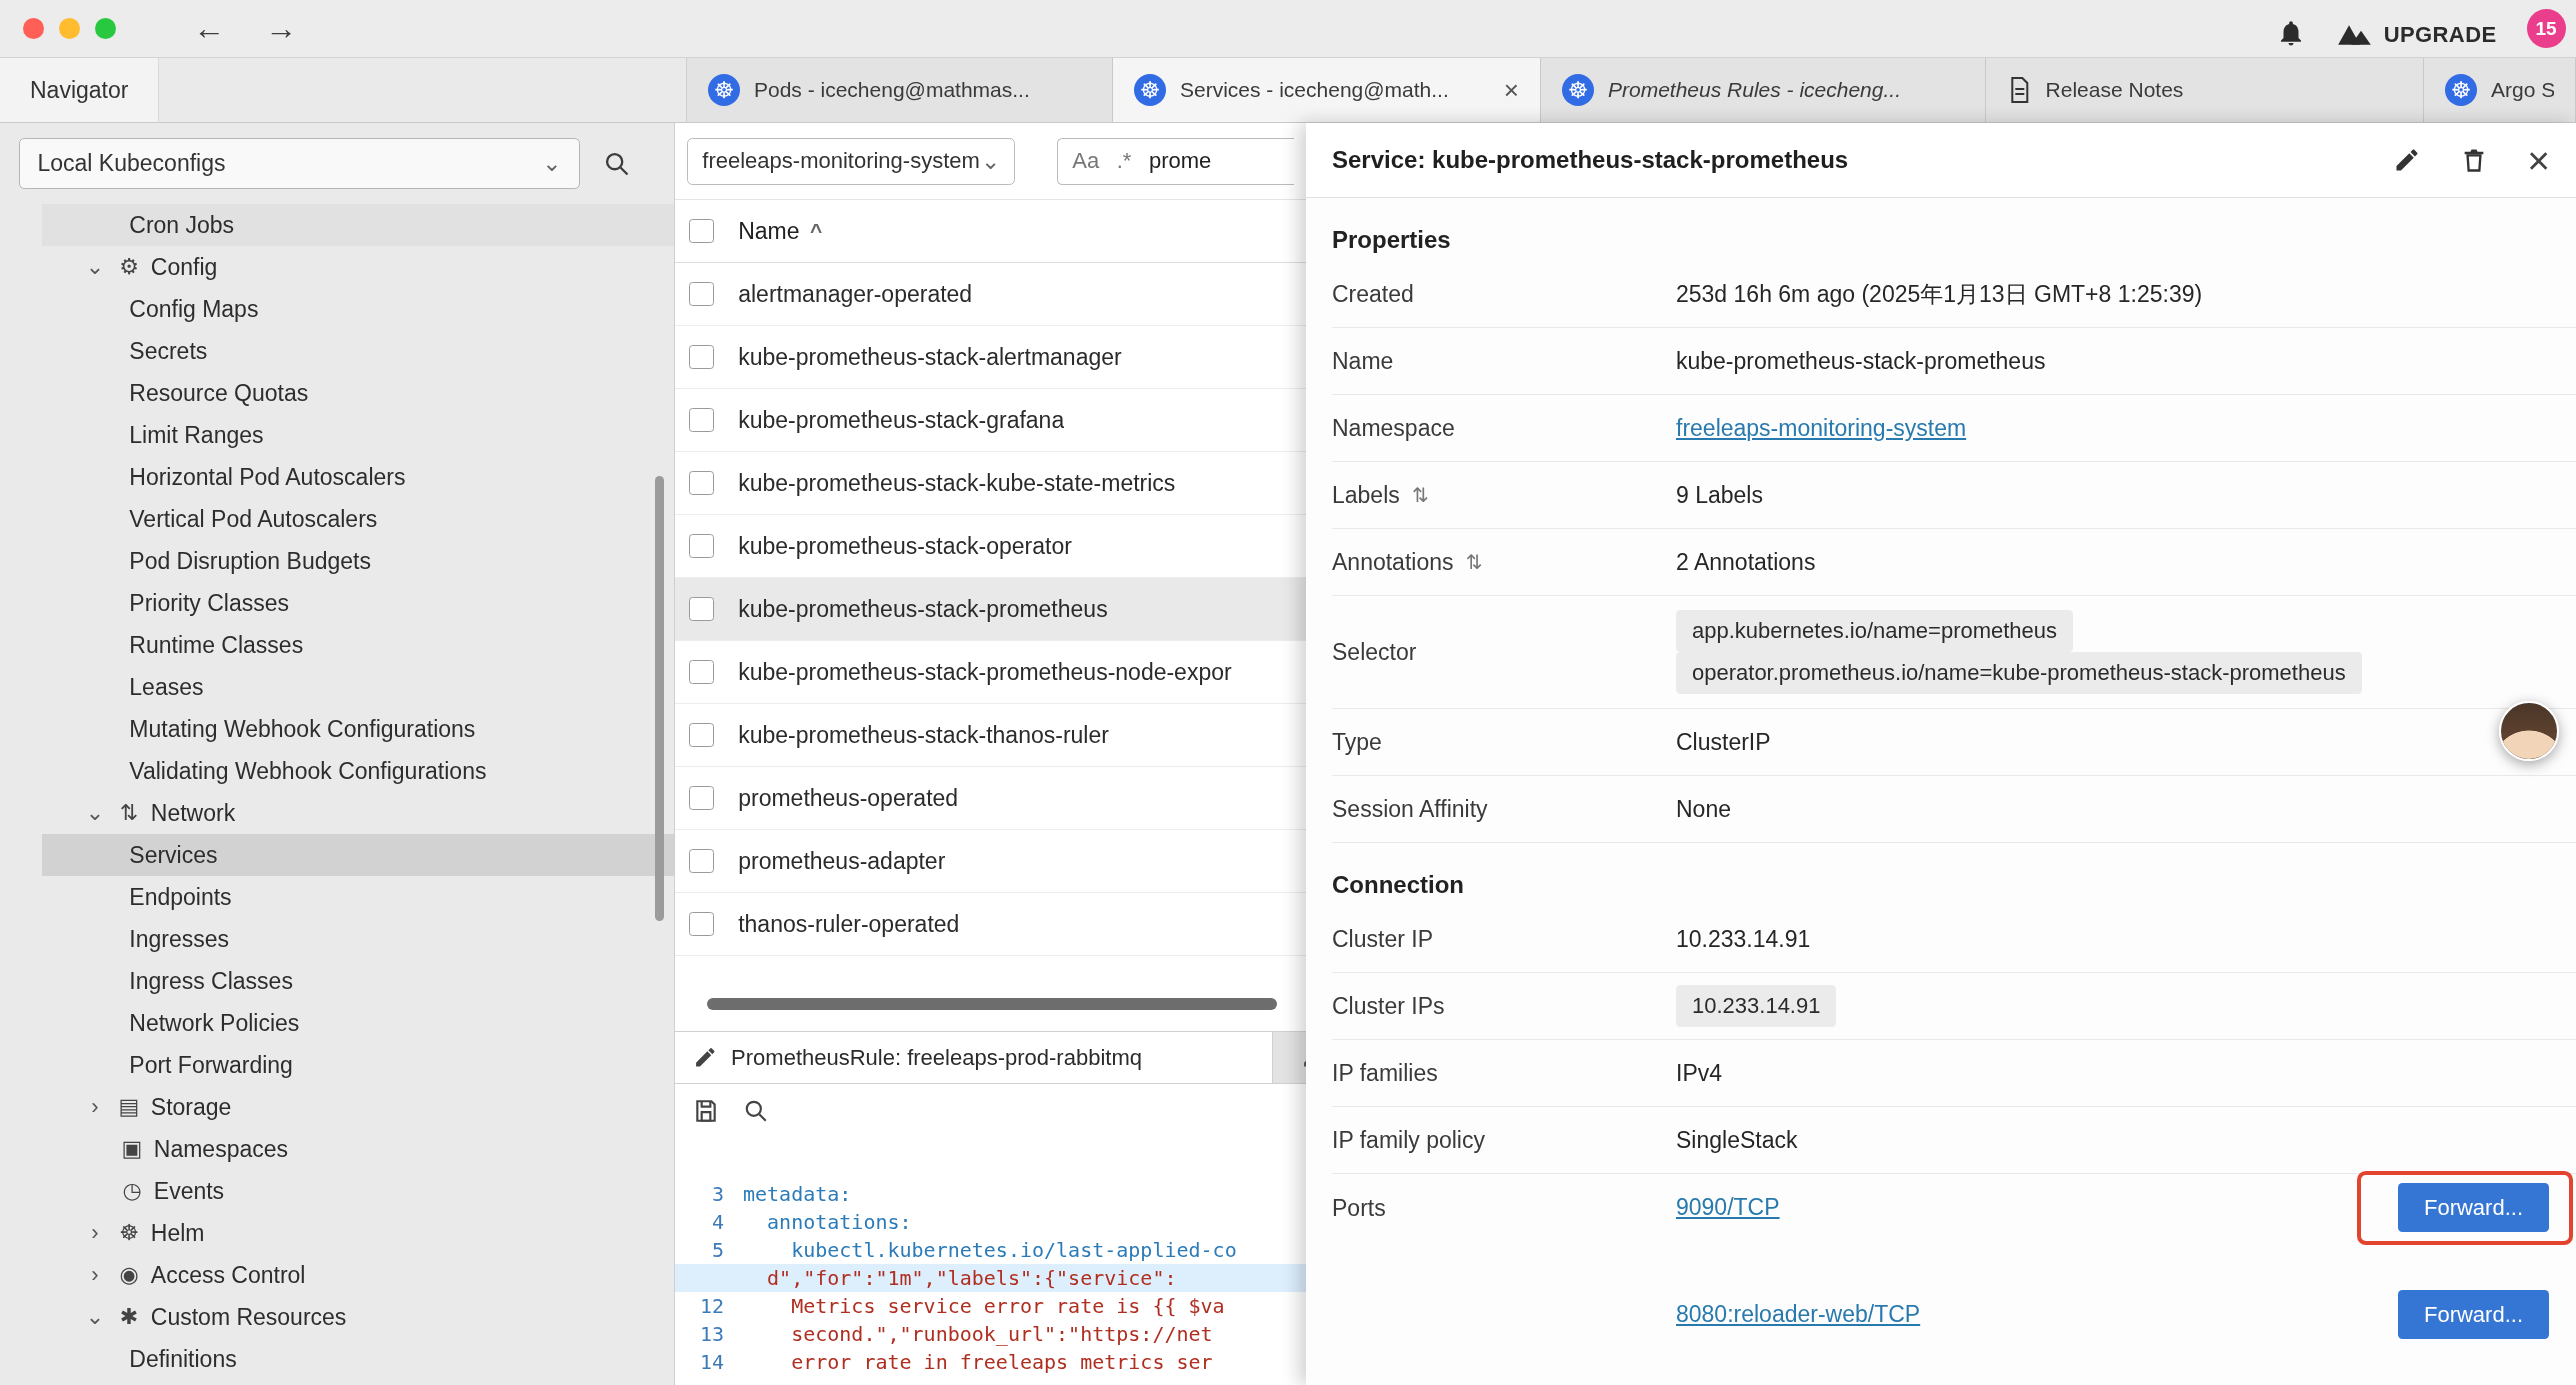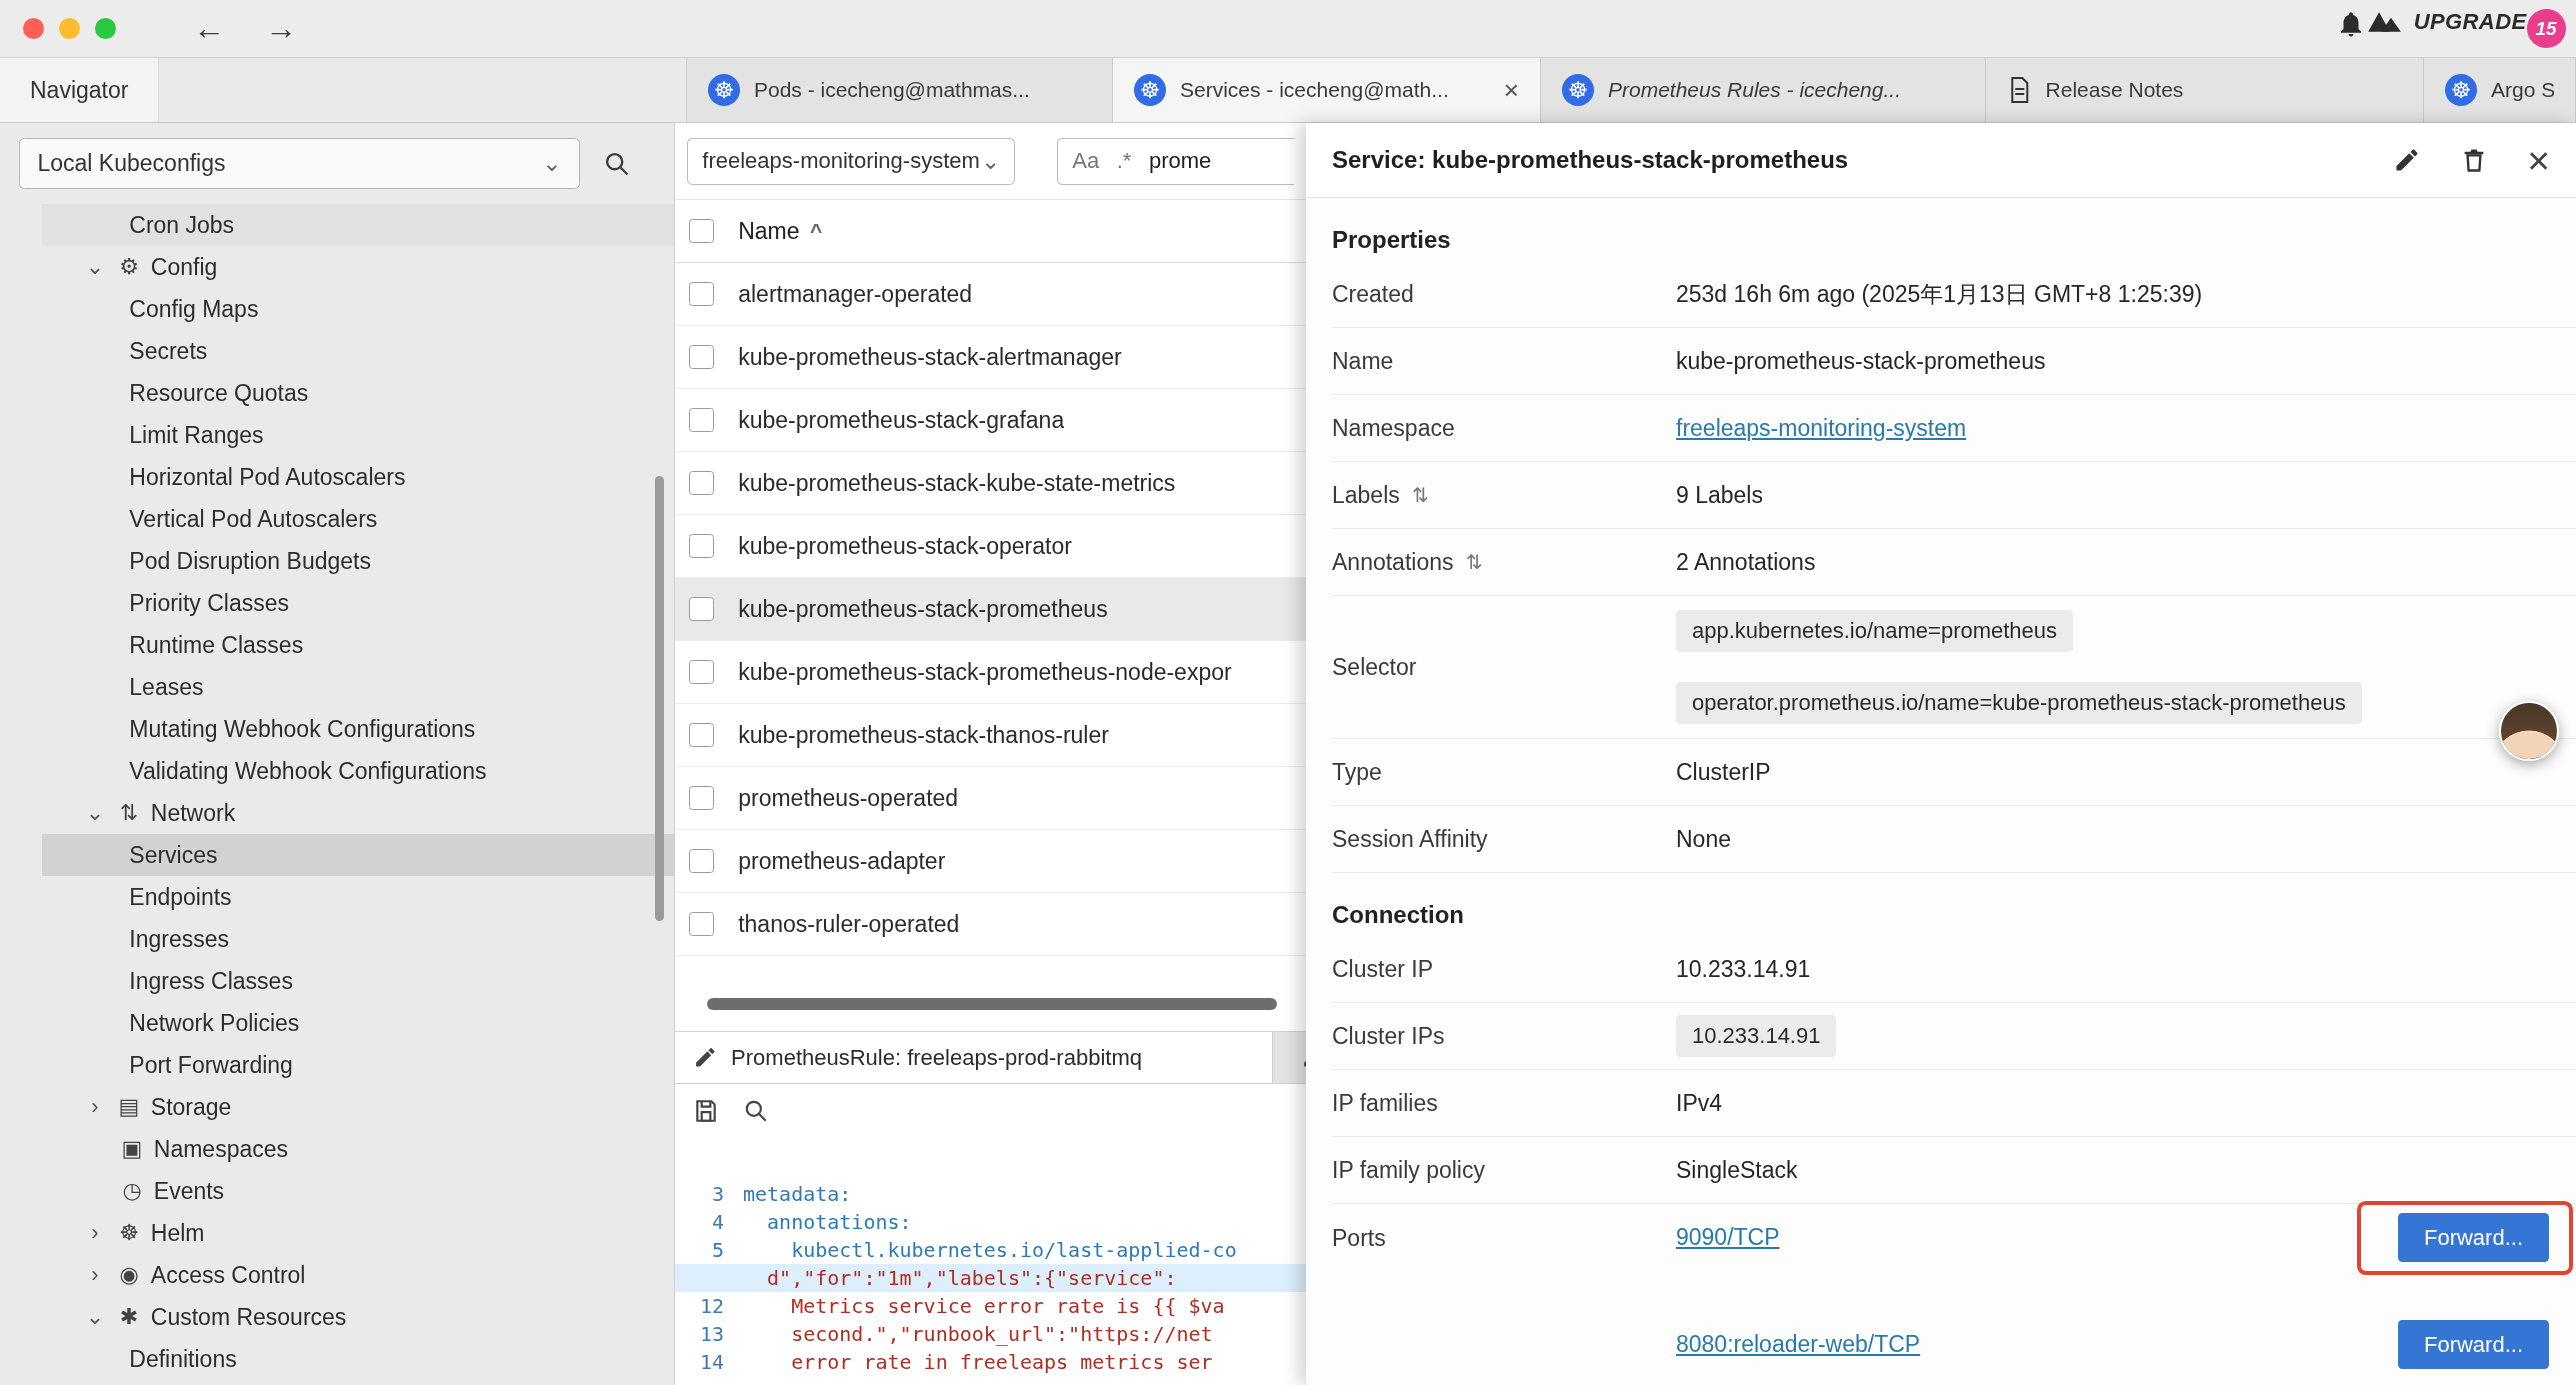--- a/index.html
+++ b/index.html
@@ -6,21 +6,21 @@
   html,body { width:2576px; height:1385px; background:#fff; font-family:"Liberation Sans",sans-serif; overflow:hidden; }
   .app { position:relative; width:2576px; height:1385px; }
 
   
   .titlebar { position:absolute; top:0; left:0; right:0; height:58px; background:#ececec; border-bottom:0.9px solid #d2d2d2; display:flex; align-items:center; }
   .lights { display:flex; gap:15px; margin-left:23px; }
   .light { width:21px; height:21px; border-radius:50%; }
   .light.red { background:#ff5f57; } .light.yellow { background:#febc2e; } .light.green { background:#28c840; }
   .nav-arrows { margin-left:77px; display:flex; gap:40px; font-size:32px; color:#3e3e3e; }
   .nav-arrows span { cursor:default; }
-  .tb-right { margin-left:auto; display:flex; align-items:flex-start; margin-right:10.5px;font-style:italic; }
+  .tb-right { margin-left:auto; display:flex; align-items:flex-end; gap:30px; margin-right:10.5px; }
   .tb-icon { color:#2c2c2c; display:flex; align-items:center; }
   .upgrade { display:flex; align-items:center; gap:10.5px; font-size:22px; font-weight:bold; color:#2b2b2b; letter-spacing:0.4px; }
   .badge15 { width:39px; height:39px; border-radius:50%; background:#ea3d8c; color:#fff; font-size:19px; font-weight:bold; display:flex; align-items:center; justify-content:center; }
 
   
   .tabbar { position:absolute; top:58px; left:0; right:0; height:65px; background:#e3e3e3; border-bottom:0.9px solid #c9c9c9; display:flex; }
   .nav-title-area { width:687px; height:100%; background:#eaeaea; display:flex; border-right:0.9px solid #cfcfcf; }
   .nav-title-tab { height:100%; display:flex; align-items:center; padding:0 30px; background:#f3f3f3; border-right:0.9px solid #d9d9d9; font-size:23px; color:#333; }
   .tab { height:100%; display:flex; align-items:center; gap:14px; padding:0 21px; border-right:0.9px solid #c9c9c9; font-size:21px; color:#3a3a3a; overflow:hidden; white-space:nowrap; }
   .tab.active { background:#f5f5f5; }
@@ -80,21 +80,21 @@
   .d-close { font-size:39px; color:#444; line-height:1; }
   .d-body { position:absolute; top:75px; left:0; right:0; bottom:0; padding-left:26px; overflow:hidden; }
   .d-section-h { font-size:24px; font-weight:bold; color:#222; margin:28px 0 7px; }
   .drow { display:flex; align-items:center; min-height:67px; border-bottom:0.9px solid #e9e9e9; font-size:23px; }
   .dlabel { flex:0 0 344px; color:#3a3a3a; display:flex; align-items:center; gap:12.3px; }
   .updown { color:#777; font-size:20px; }
   .dvalue { color:#262626; }
   .link { color:#2779ae; text-decoration:underline; cursor:pointer; }
   .badge { background:#ebebeb; border-radius:4.4px; padding:8px 16px; font-size:22px; color:#2b2b2b; display:inline-block; }
   .drow.selector { padding:14px 0; align-items:center; }
-  .badges-col { display:flex; flex-direction:column; gap:30px; align-items:flex-start; }
+  .badges-col { display:flex; flex-direction:column; gap:0; align-items:flex-start; }
   .drow.ports { align-items:flex-start; border-bottom:none; }
   .dlabel.ports-label { padding-top:21px; }
   .ports-col { flex:1; display:flex; flex-direction:column;gap:40px; }
   .port-line { display:flex; align-items:center; justify-content:space-between; min-height:67px; position:relative; }
   .fwd-btn { background:#3575d3; color:#fff; font-size:22px; border:none; border-radius:4.4px; padding:11.4px 26px; margin-right:27px; cursor:pointer; font-family:inherit; }
   .annotation-box { position:absolute; right:3.5px; top:50%; transform:translateY(-50%); width:216px; height:74px; border:4.4px solid #e2442f; border-radius:8.8px; pointer-events:none; }
 
   .avatar { position:absolute; top:701px; right:17.5px; width:60px; height:60px; border-radius:50%; border:2.6px solid #fff; box-shadow:0 3.5px 12.3px rgba(0,0,0,0.35); overflow:hidden; background:linear-gradient(#4a3628,#6b4a33); }
   .avatar::before { content:""; position:absolute; inset:0; background:radial-gradient(circle at 50% 115%, #f2d4b8 0 52%, rgba(0,0,0,0) 53%); }
 

